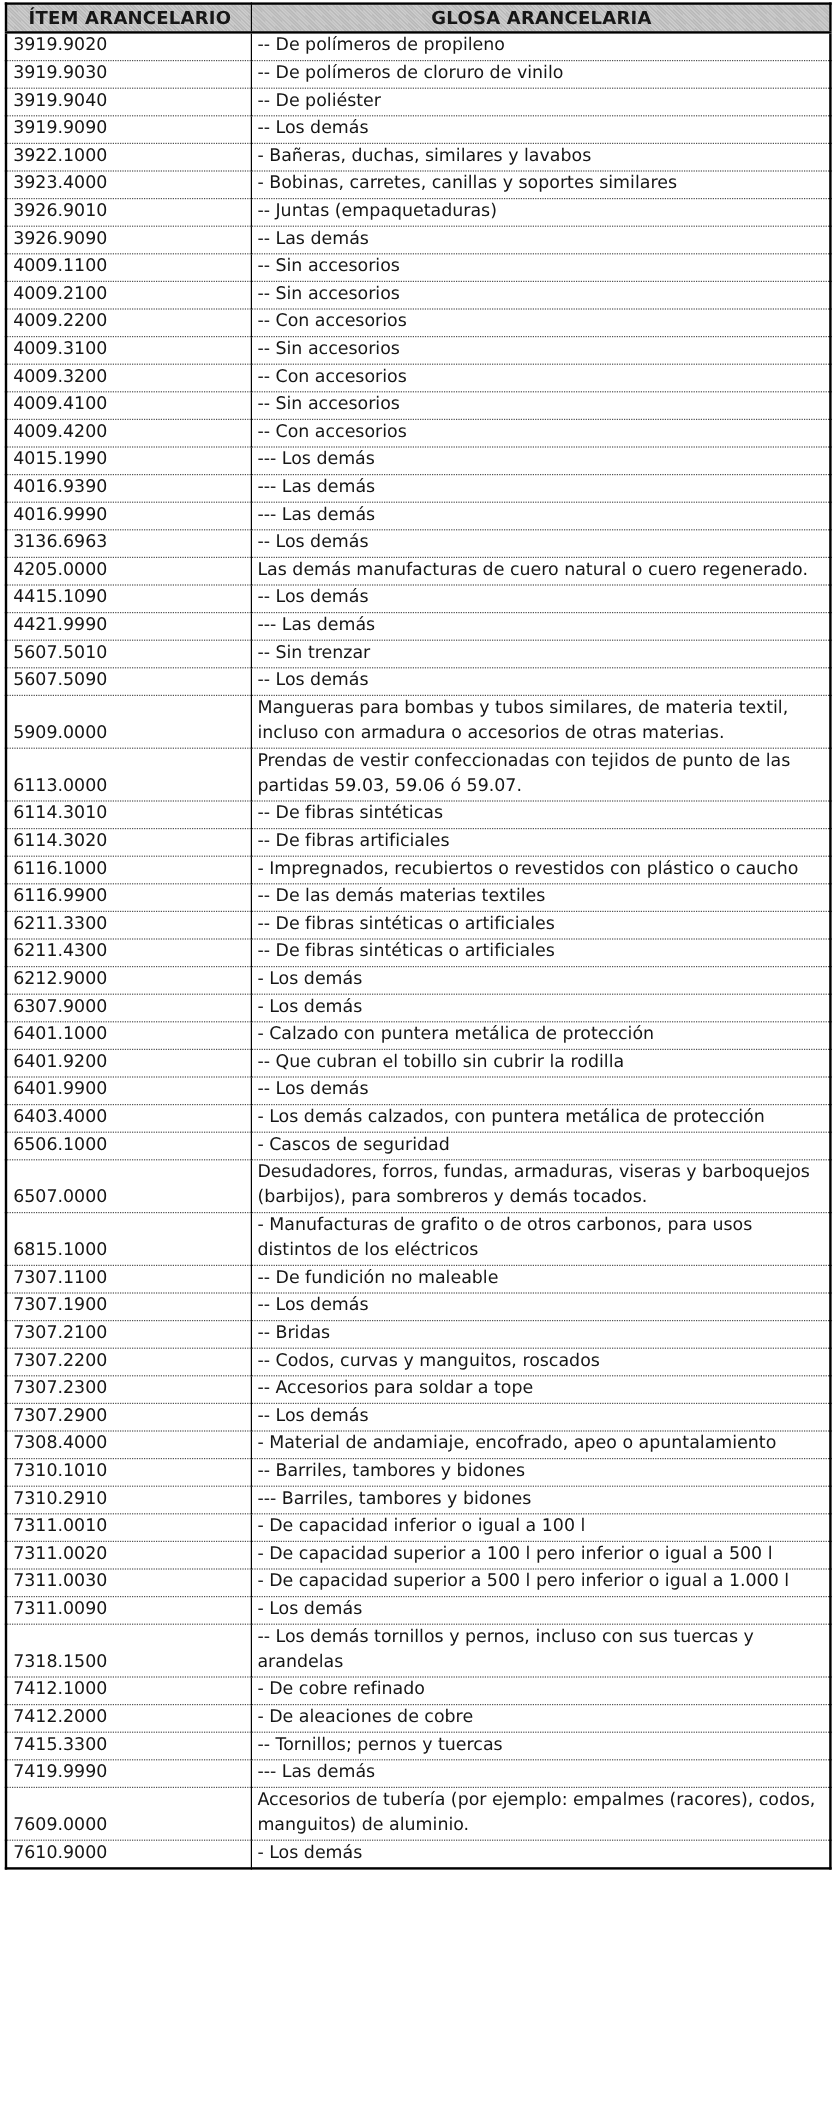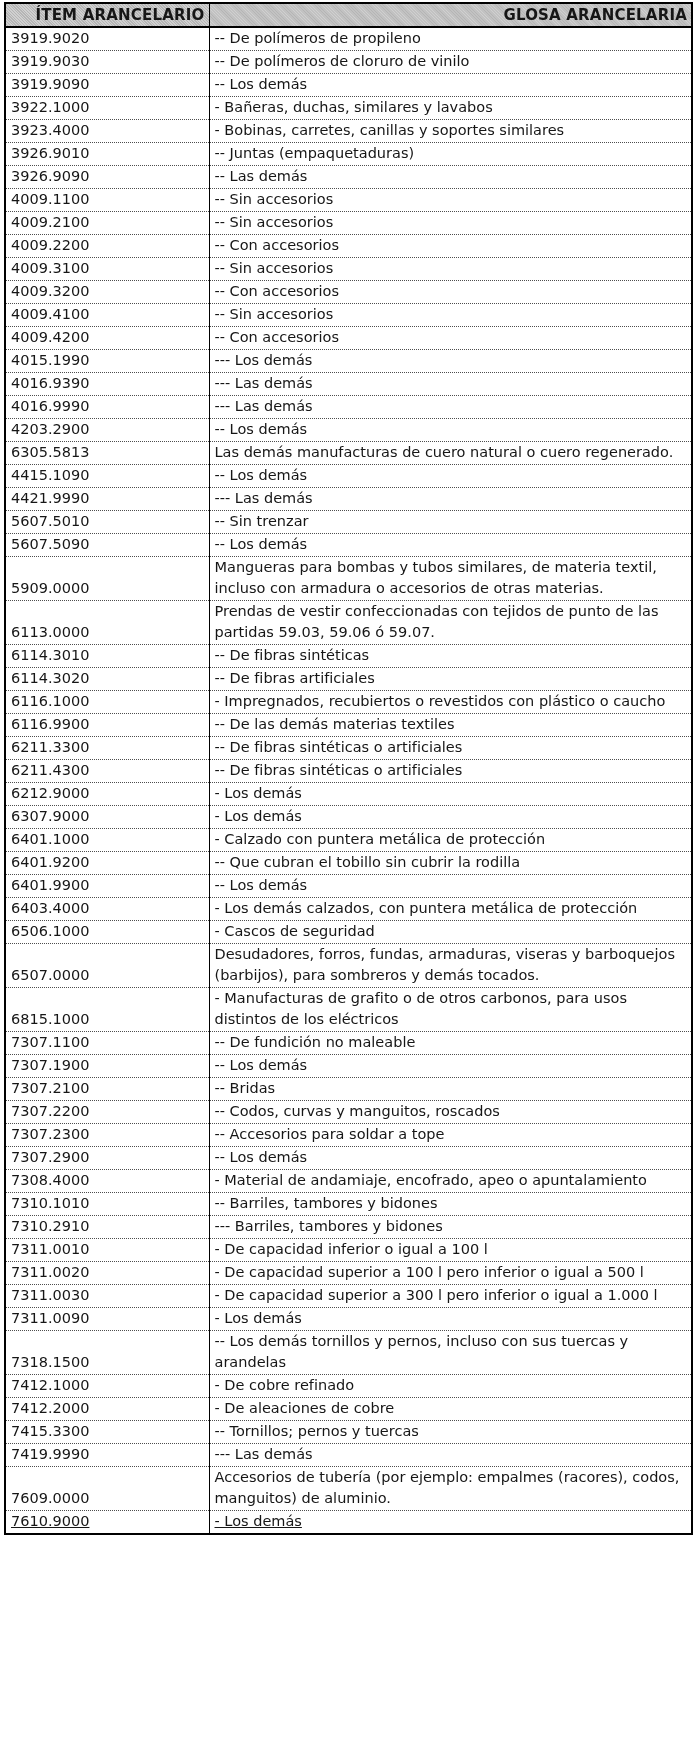--- a/index.html
+++ b/index.html
@@ -24,40 +24,39 @@
   }
   col.col-code  { width: 204px; }
   col.col-glosa { width: auto; }
   thead th {
     background: var(--header-bg, #c0c0c0);
     background-image: repeating-linear-gradient(45deg, rgba(255,255,255,0.25) 0 1px, rgba(0,0,0,0.06) 1px 2px);
     border: 1px solid #000000;
     border-bottom: 2px solid #000000;
     font-weight: bold;
     font-size: 15px;
-    text-align: right;
+    text-align: center;
     padding: 2px 4px 2px 6px;
     letter-spacing: 0.2px;
     white-space: nowrap;
     overflow: hidden;
   }
   tbody td {
     border-right: 1px solid #000000;
     border-left: 1px solid #000000;
     border-bottom: 1px dotted #4d4d4d;
     padding: 0 4px 1px 5px;
     line-height: 21px;
     vertical-align: bottom;
   }
   tbody td.code {
     white-space: nowrap;
   }
   tbody tr:last-child td {
     border-bottom: none;
-    text-decoration: underline;
   }
 </style>
 </head>
 <body>
 
 <div class="doc-wrap">
   <table class="tariff">
     <colgroup>
       <col class="col-code">
       <col class="col-glosa">
@@ -71,20 +70,24 @@
     <tbody>
         <tr>
           <td class="code">3919.9020</td>
           <td class="glosa">-- De polímeros de propileno</td>
         </tr>
         <tr>
           <td class="code">3919.9030</td>
           <td class="glosa">-- De polímeros de cloruro de vinilo</td>
         </tr>
         <tr>
+          <td class="code">3919.9040</td>
+          <td class="glosa">-- De poliéster</td>
+        </tr>
+        <tr>
           <td class="code">3919.9090</td>
           <td class="glosa">-- Los demás</td>
         </tr>
         <tr>
           <td class="code">3922.1000</td>
           <td class="glosa">- Bañeras, duchas, similares y lavabos</td>
         </tr>
         <tr>
           <td class="code">3923.4000</td>
           <td class="glosa">- Bobinas, carretes, canillas y soportes similares</td>
@@ -131,25 +134,25 @@
         </tr>
         <tr>
           <td class="code">4016.9390</td>
           <td class="glosa">--- Las demás</td>
         </tr>
         <tr>
           <td class="code">4016.9990</td>
           <td class="glosa">--- Las demás</td>
         </tr>
         <tr>
-          <td class="code">4203.2900</td>
-          <td class="glosa">-- Los demás</td>
-        </tr>
-        <tr>
-          <td class="code">6305.5813</td>
+          <td class="code">3136.6963</td>
+          <td class="glosa">-- Los demás</td>
+        </tr>
+        <tr>
+          <td class="code">4205.0000</td>
           <td class="glosa">Las demás manufacturas de cuero natural o cuero regenerado.</td>
         </tr>
         <tr>
           <td class="code">4415.1090</td>
           <td class="glosa">-- Los demás</td>
         </tr>
         <tr>
           <td class="code">4421.9990</td>
           <td class="glosa">--- Las demás</td>
         </tr>
@@ -268,21 +271,21 @@
         <tr>
           <td class="code">7311.0010</td>
           <td class="glosa">- De capacidad inferior o igual a 100 l</td>
         </tr>
         <tr>
           <td class="code">7311.0020</td>
           <td class="glosa">- De capacidad superior a 100 l pero inferior o igual a 500 l</td>
         </tr>
         <tr>
           <td class="code">7311.0030</td>
-          <td class="glosa">- De capacidad superior a 300 l pero inferior o igual a 1.000 l</td>
+          <td class="glosa">- De capacidad superior a 500 l pero inferior o igual a 1.000 l</td>
         </tr>
         <tr>
           <td class="code">7311.0090</td>
           <td class="glosa">- Los demás</td>
         </tr>
         <tr>
           <td class="code">7318.1500</td>
           <td class="glosa">-- Los demás tornillos y pernos, incluso con sus tuercas y arandelas</td>
         </tr>
         <tr>

